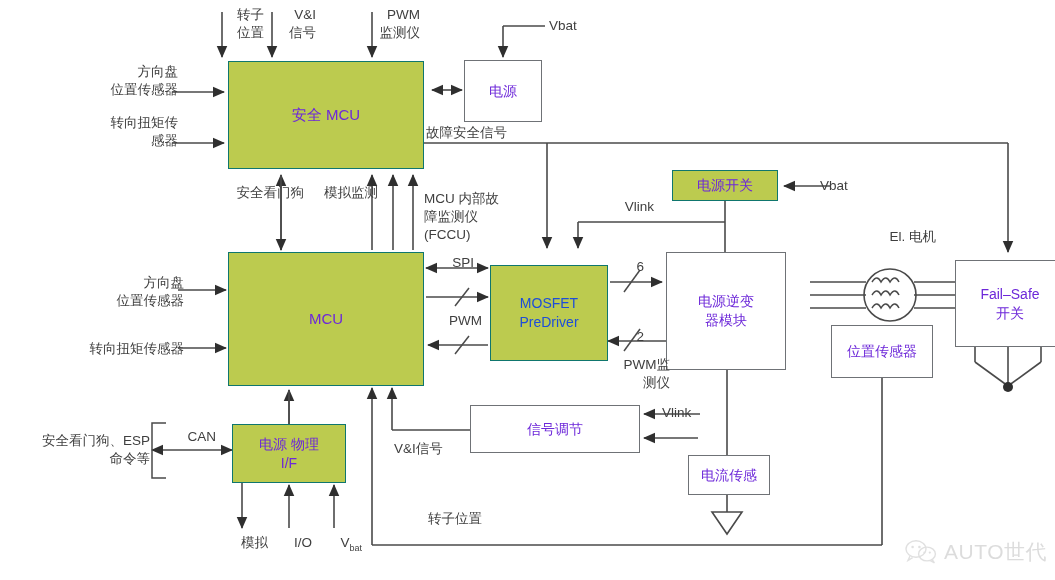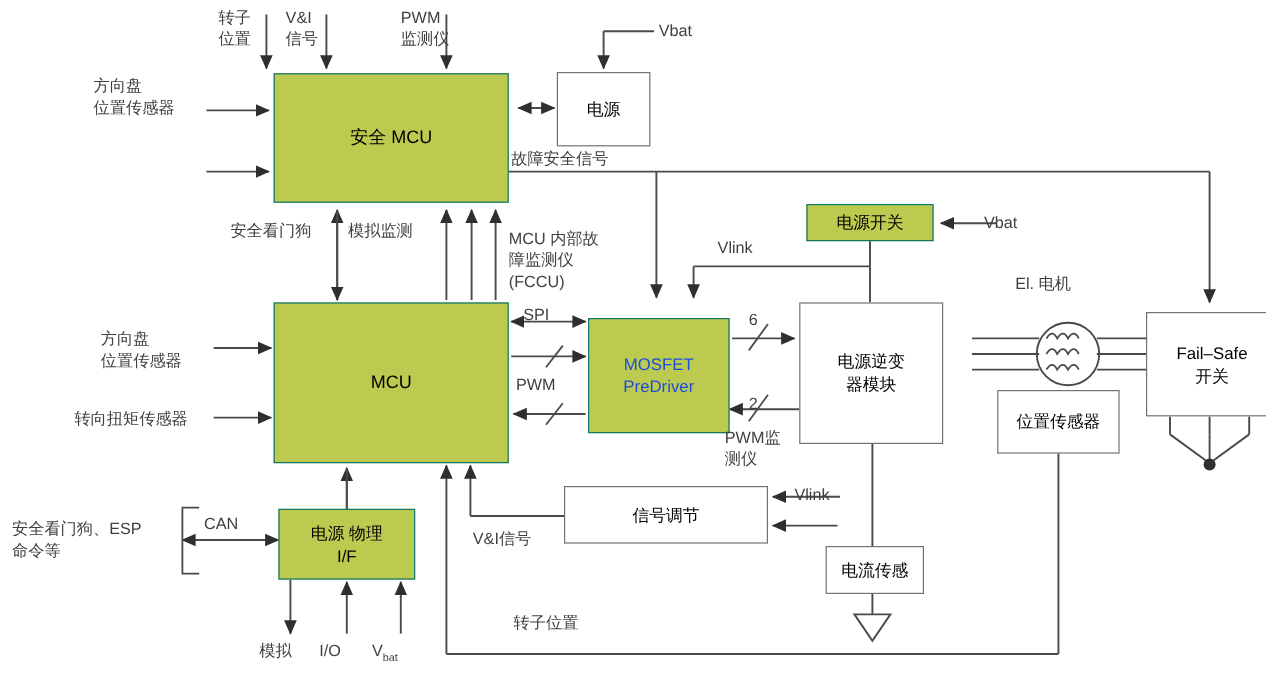--- a/index.html
+++ b/index.html
@@ -1,25 +1,25 @@
 <!DOCTYPE html>
 <html><head>
 <meta charset="utf-8">
 <style>
   html,body{margin:0;padding:0;background:#ffffff;}
   #root{position:relative;width:1055px;height:580px;background:#ffffff;
         font-family:"Liberation Sans","DejaVu Sans",sans-serif;overflow:hidden;}
   #svg{position:absolute;left:0;top:0;width:1055px;height:580px;}
   .box{position:absolute;box-sizing:border-box;display:flex;flex-direction:column;
        align-items:center;justify-content:center;text-align:center;
-       font-size:14px;color:#000000;line-height:1.35;}
+       font-size:14px;color:#6d28d9;line-height:1.35;}
   .box.green{background:#bccb4f;border:1px solid #0f766e;}
   .box.white{background:#ffffff;border:1px solid #6f7276;}
   .lbl{position:absolute;font-size:13.5px;color:#3f3f3f;line-height:1.32;
-       text-align:left;white-space:pre-line;}
+       text-align:right;white-space:pre-line;}
   .lbl.l{text-align:left;}
   .big{font-size:15px;}
   .wm{position:absolute;right:8px;bottom:14px;display:flex;align-items:center;
       gap:6px;opacity:.30;}
   .wm-txt{font-size:21px;color:#8d8d8d;letter-spacing:.5px;}
   sub{font-size:9px;}
 </style>
 </head>
 <body>
 
@@ -192,20 +192,22 @@
 信号</div>
 
   <div class="lbl" style="left:334px;top:6px;width:86px;">PWM
 监测仪</div>
 
   <div class="lbl l" style="left:549px;top:17px;width:60px;">Vbat</div>
 
   <div class="lbl" style="left:78px;top:63px;width:100px;">方向盘
 位置传感器</div>
 
+  <div class="lbl" style="left:68px;top:114px;width:110px;">转向扭矩传
+感器</div>
 
   <div class="lbl l" style="left:426px;top:124px;width:150px;">故障安全信号</div>
 
   <div class="lbl" style="left:192px;top:184px;width:112px;">安全看门狗</div>
 
   <div class="lbl" style="left:290px;top:184px;width:88px;">模拟监测</div>
 
   <div class="lbl l" style="left:424px;top:190px;width:104px;">MCU 内部故
 障监测仪
 (FCCU)</div>
@@ -242,14 +244,27 @@
   <div class="lbl" style="left:216px;top:534px;width:52px;">模拟</div>
 
   <div class="lbl" style="left:266px;top:534px;width:46px;">I/O</div>
 
   <div class="lbl" style="left:310px;top:534px;width:52px;"><span>V</span><sub>bat</sub></div>
 
   <div class="lbl l" style="left:394px;top:440px;width:84px;">V&amp;I信号</div>
 
   <div class="lbl l" style="left:382px;top:510px;width:100px;text-align:right;">转子位置</div>
 
+  <div class="wm">
+    <svg width="34" height="26" viewBox="0 0 34 26">
+      <ellipse cx="12" cy="10" rx="10" ry="8.2" fill="none" stroke="#9a9a9a" stroke-width="1.4"></ellipse>
+      <path d="M6 17 L4 21.5 L8.6 18.6" fill="none" stroke="#9a9a9a" stroke-width="1.4"></path>
+      <circle cx="8.6" cy="8" r="1.3" fill="#9a9a9a"></circle>
+      <circle cx="15.4" cy="8" r="1.3" fill="#9a9a9a"></circle>
+      <ellipse cx="23" cy="15" rx="8.4" ry="6.9" fill="none" stroke="#9a9a9a" stroke-width="1.4"></ellipse>
+      <path d="M28 20.4 L30.4 24 L26.4 21.6" fill="none" stroke="#9a9a9a" stroke-width="1.4"></path>
+      <circle cx="20.4" cy="13.6" r="1.1" fill="#9a9a9a"></circle>
+      <circle cx="25.8" cy="13.6" r="1.1" fill="#9a9a9a"></circle>
+    </svg>
+    <span class="wm-txt">AUTO世代</span>
+  </div>
 
 </div>
 
 </body></html>

